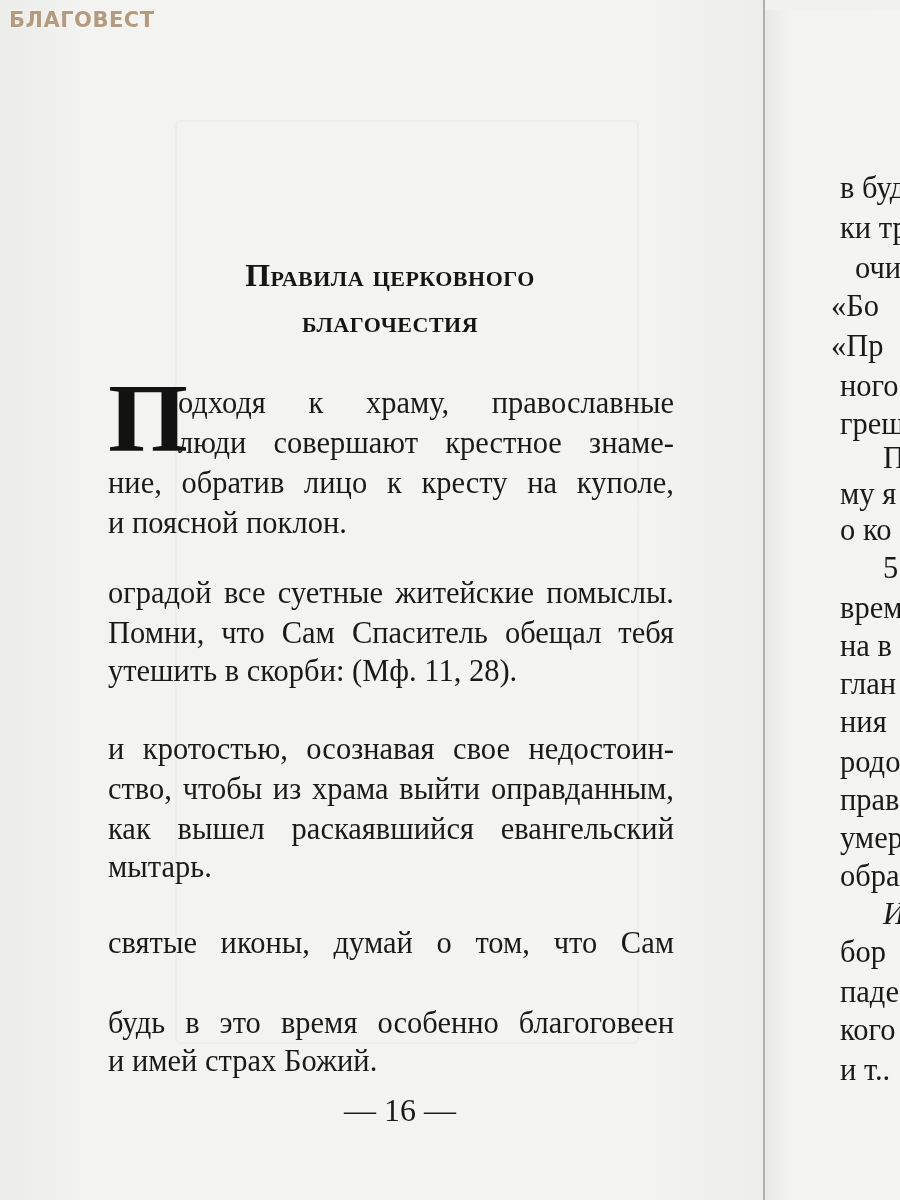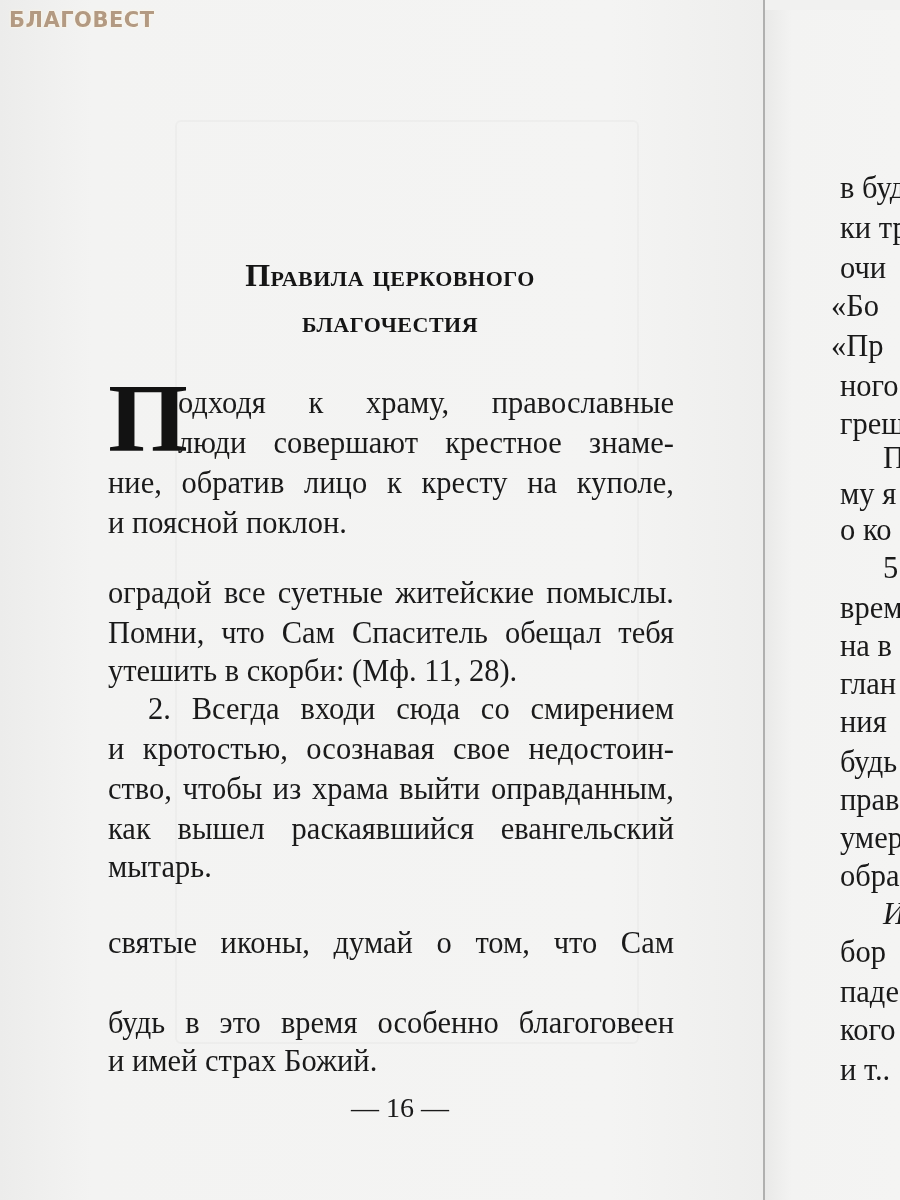--- a/index.html
+++ b/index.html
@@ -52,21 +52,21 @@
   .last { left: 108px; text-align: right; }
   .ind.just { left: 148px; width: 526px; }
   .dc-line.just { left: 178px; width: 496px; }
   .dropcap {
     position: absolute; left: 110px; top: 378px;
     font-size: 98px; line-height: 80px; font-weight: bold; color: #121212;
     font-family: "Liberation Serif", serif; transform: scaleX(1.05);
   }
   .pageno {
     position: absolute; left: 310px; top: 1092px; width: 180px; text-align: center;
-    font-size: 28px; color: #1a1a1a;
+    font-size: 32px; color: #1a1a1a;
   }
   .rline {
     position: absolute; font-size: 30.5px; line-height: 40px; white-space: nowrap;
     color: #1a1a1a;
   }
 </style>
 </head>
 <body>
 
 <div class="spread">
@@ -81,54 +81,53 @@
 
     <div class="body-line dc-line just" style="top:383px">одходя к храму, православные</div>
     <div class="body-line dc-line just" style="top:423px">люди совершают крестное знаме-</div>
     <div class="body-line just" style="top:463px">ние, обратив лицо к кресту на куполе,</div>
     <div class="body-line last" style="top:503px">и поясной поклон.</div>
 
     <div class="body-line just" style="top:573px">оградой все суетные житейские помыслы.</div>
     <div class="body-line just" style="top:613px">Помни, что Сам Спаситель обещал тебя</div>
     <div class="body-line last" style="top:651px">утешить в скорби: (Мф. 11, 28).</div>
 
-    <div class="body-line ind just" style="top:689px">2. Всегда входи сюда со смирением</div>
     <div class="body-line just" style="top:729px">и кротостью, осознавая свое недостоин-</div>
     <div class="body-line just" style="top:769px">ство, чтобы из храма выйти оправданным,</div>
     <div class="body-line just" style="top:809px">как вышел раскаявшийся евангельский</div>
     <div class="body-line last" style="top:847px">мытарь.</div>
 
     <div class="body-line just" style="top:923px">святые иконы, думай о том, что Сам</div>
     <div class="body-line just" style="top:1003px">будь в это время особенно благоговеен</div>
     <div class="body-line last" style="top:1041px">и имей страх Божий.</div>
 
     <div class="pageno">— 16 —</div>
   </div>
 
   <div class="gutter"></div>
 
   <div class="page-right">
 
     <div class="rline" style="left:75px;top:158px">в буд</div>
     <div class="rline" style="left:75px;top:198px">ки тр</div>
-    <div class="rline" style="left:75px;top:238px">очи</div>
+    <div class="rline" style="left:90px;top:238px">очи</div>
     <div class="rline" style="left:66px;top:276px">«Бо</div>
     <div class="rline" style="left:66px;top:316px">«Пр</div>
     <div class="rline" style="left:75px;top:356px">ного</div>
     <div class="rline" style="left:75px;top:394px">греш</div>
     <div class="rline" style="left:118px;top:428px">П</div>
     <div class="rline" style="left:75px;top:464px">му я</div>
     <div class="rline" style="left:75px;top:500px">о ко</div>
 
     <div class="rline" style="left:118px;top:538px">5</div>
     <div class="rline" style="left:75px;top:578px">врем</div>
     <div class="rline" style="left:75px;top:616px">на в</div>
     <div class="rline" style="left:75px;top:654px">глан</div>
     <div class="rline" style="left:75px;top:692px">ния</div>
-    <div class="rline" style="left:75px;top:732px">будь</div>
+    <div class="rline" style="left:75px;top:732px">родо</div>
     <div class="rline" style="left:75px;top:770px">прав</div>
     <div class="rline" style="left:75px;top:808px">умер</div>
     <div class="rline" style="left:75px;top:846px">обра</div>
 
     <div class="rline" style="left:118px;top:884px;font-style:italic">И</div>
     <div class="rline" style="left:75px;top:922px">бор</div>
     <div class="rline" style="left:75px;top:962px">паде</div>
     <div class="rline" style="left:75px;top:1000px">кого</div>
     <div class="rline" style="left:75px;top:1040px">и т..</div>
   </div>

